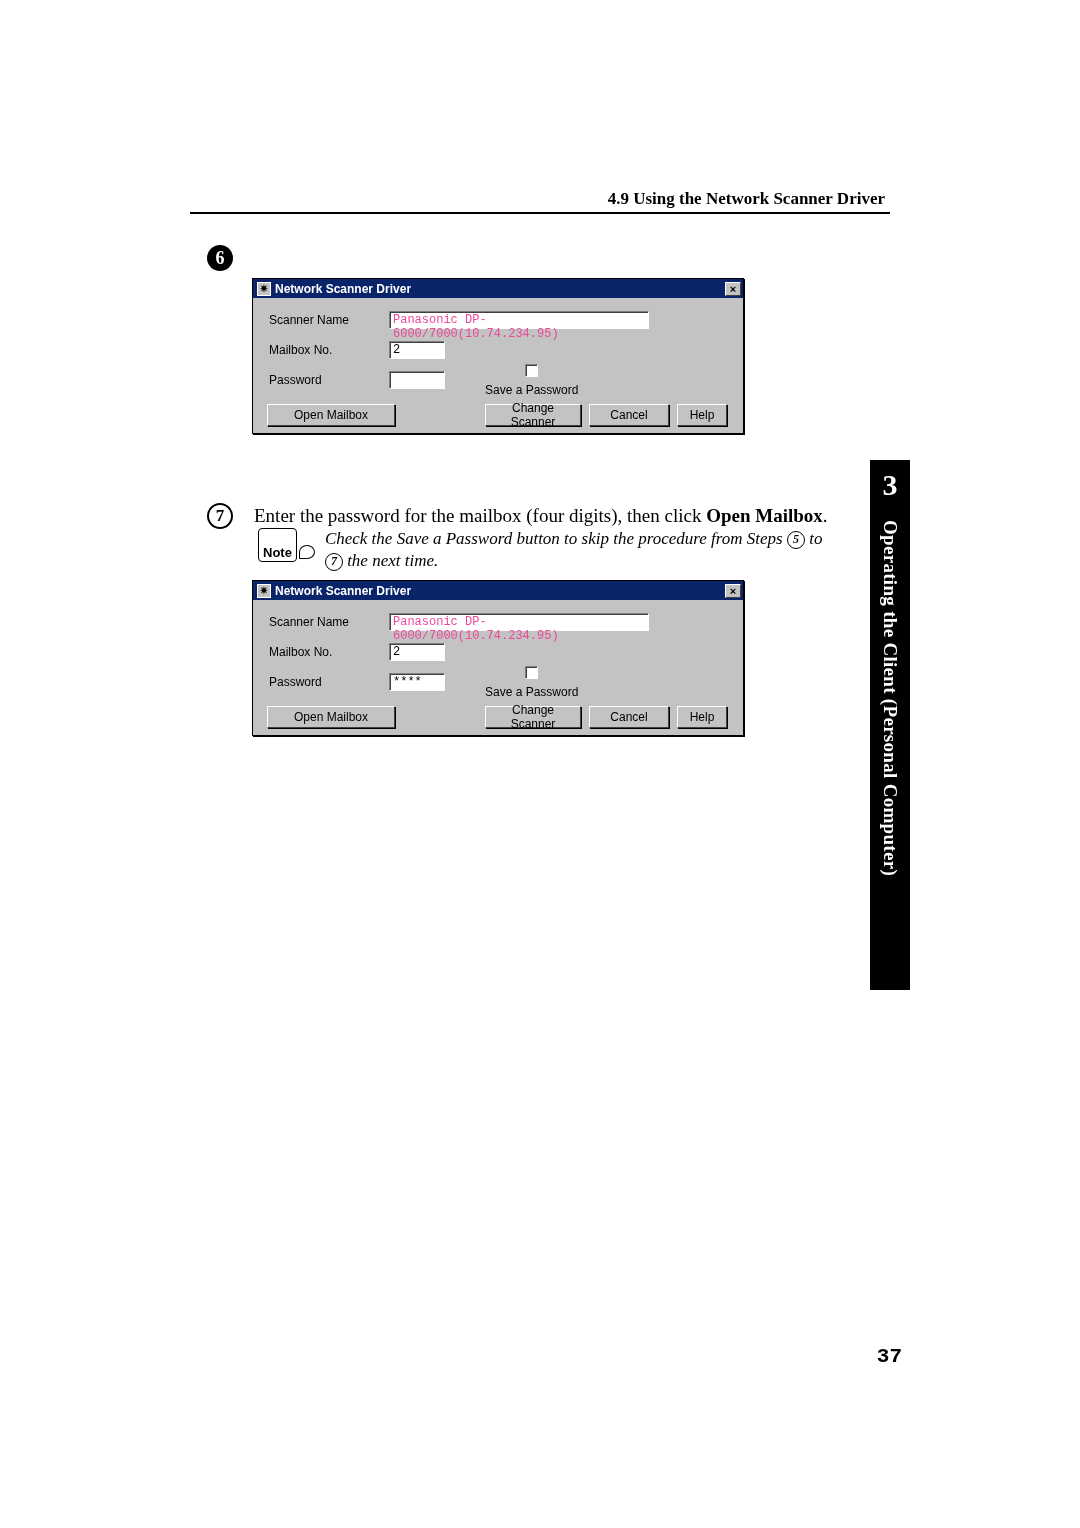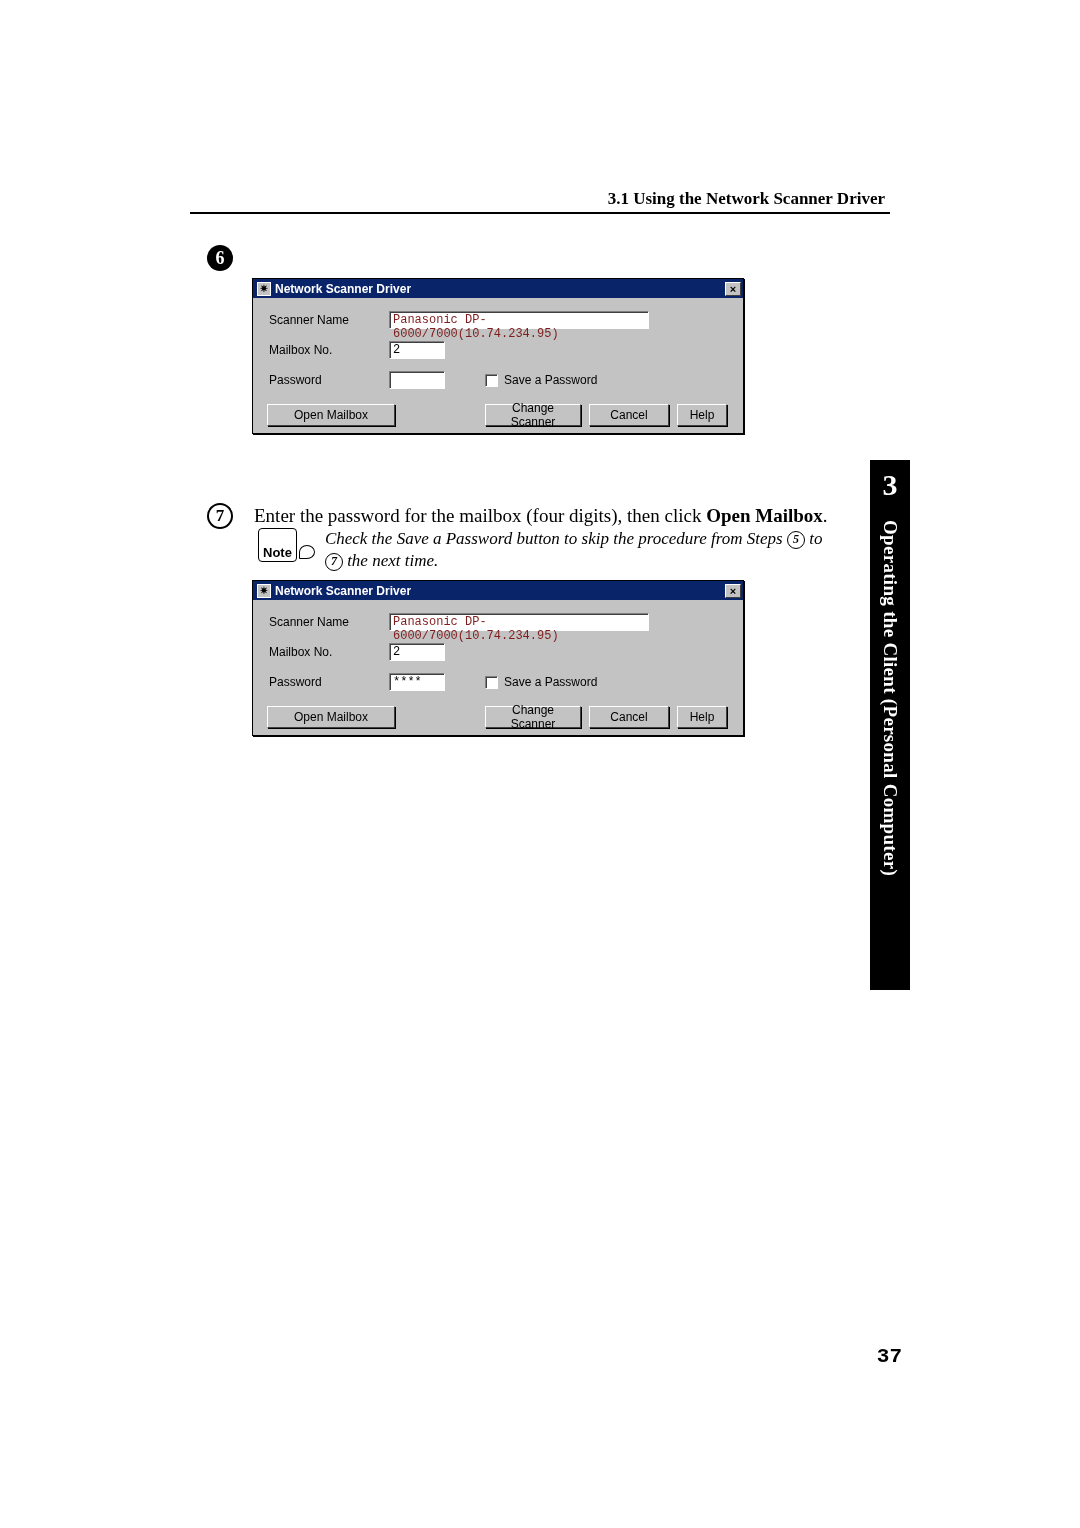--- a/index.html
+++ b/index.html
@@ -23,45 +23,45 @@
   .dialog.d1 { top: 278px; }
   .dialog.d2 { top: 580px; }
   .titlebar { height: 19px; background: linear-gradient(#0a246a,#0a246a); color: #fff; display: flex; align-items: center; padding: 0 2px 0 4px; font-weight: bold; font-size: 12px; }
   .titlebar .tb-icon { width: 14px; height: 14px; background: #c3c3c3; margin-right: 4px; display: inline-flex; align-items: center; justify-content: center; color: #000; font-size: 10px; border: 1px solid #fff; }
   .titlebar .tb-title { flex: 1; }
   .titlebar .tb-close { width: 16px; height: 14px; background: #c3c3c3; border: 1px solid #fff; border-right-color: #404040; border-bottom-color: #404040; color: #000; font-family: Arial, sans-serif; font-size: 11px; font-weight: bold; text-align: center; line-height: 12px; }
   .dlg-body { padding: 10px 16px 8px 16px; }
   .form-row { display: flex; align-items: center; height: 24px; margin-bottom: 6px; }
   .form-label { width: 120px; font-size: 12px; }
   .form-input { height: 18px; background: #fff; border: 1px solid #808080; border-right-color: #fff; border-bottom-color: #fff; box-shadow: inset 1px 1px 0 #404040; font-family: "Courier New", monospace; font-size: 12px; padding: 1px 3px; }
-  .form-input.readonly { color: #7f1d1d; background: #fff; }
+  .form-input.readonly { color: #ec4899; background: #fff; }
   .inp-scanner { width: 260px; }
   .inp-mailbox { width: 56px; }
   .inp-password { width: 56px; }
-  .checkbox-wrap { display: flex; align-items: center; margin-left: 40px; gap: 6px; }
+  .checkbox-wrap { display: flex; align-items: center; margin-left: 40px; gap: 6px; flex-direction: column; }
   .checkbox { width: 13px; height: 13px; background: #fff; border: 1px solid #808080; border-right-color: #fff; border-bottom-color: #fff; box-shadow: inset 1px 1px 0 #404040; }
   .dlg-buttons { display: flex; gap: 8px; align-items: center; margin-top: 12px; }
   .dlg-buttons .left-btn { margin-left: -2px; }
   .dlg-buttons .spacer { flex: 1; }
   .win-btn { height: 22px; background: #c3c3c3; border: 1px solid #fff; border-right-color: #404040; border-bottom-color: #404040; box-shadow: 1px 1px 0 #000; font-family: "MS Sans Serif", Arial, sans-serif; font-size: 12px; text-align: center; padding: 0 6px; display: inline-flex; align-items: center; justify-content: center; }
   .btn-open { width: 128px; }
   .btn-change { width: 96px; }
   .btn-cancel { width: 80px; }
   .btn-help { width: 50px; }
   .side-tab { position: absolute; right: 170px; top: 460px; width: 40px; height: 530px; background: #000; color: #fff; }
   .side-tab .chap-num { font-family: "Times New Roman", Times, serif; font-weight: bold; font-size: 30px; text-align: center; padding-top: 8px; }
   .side-tab .chap-title { writing-mode: vertical-rl; font-family: "Times New Roman", Times, serif; font-weight: bold; font-size: 19px; letter-spacing: 0.3px; position: absolute; top: 60px; left: 9px; height: 460px; }
   .page-num { position: absolute; right: 178px; bottom: 160px; font-family: Liberation Mono, monospace; font-weight: bold; font-size: 21px; }
 </style>
 </head>
 <body>
 
 <div class="page">
 
-  <div class="section-heading">3.1  Using the Network Scanner Driver</div>
+  <div class="section-heading">4.9  Using the Network Scanner Driver</div>
   <div class="header-line"></div>
 
   <div class="circled-step step6-num">6</div>
 
   <div class="dialog d1">
     <div class="titlebar">
       <span class="tb-icon">✷</span>
       <span class="tb-title">Network Scanner Driver</span>
       <span class="tb-close">×</span>
     </div>

